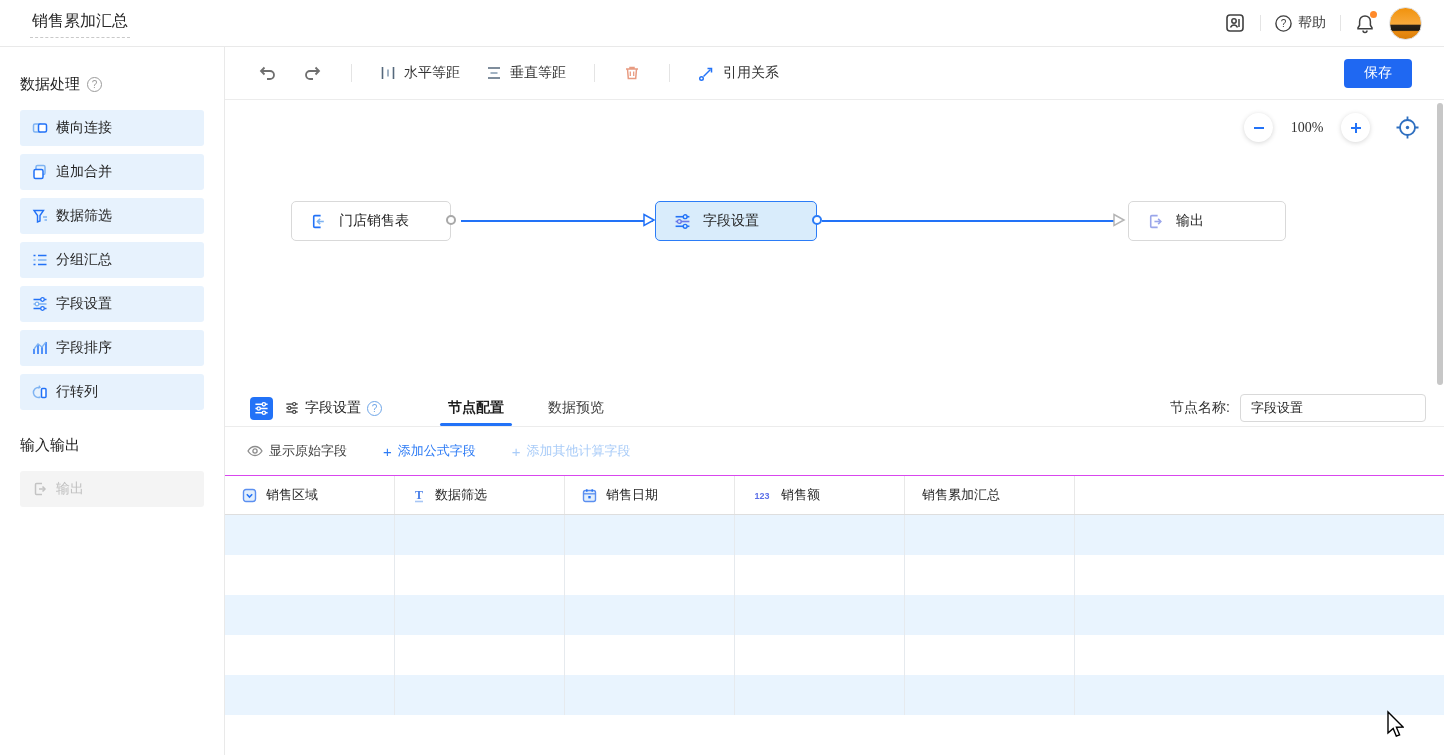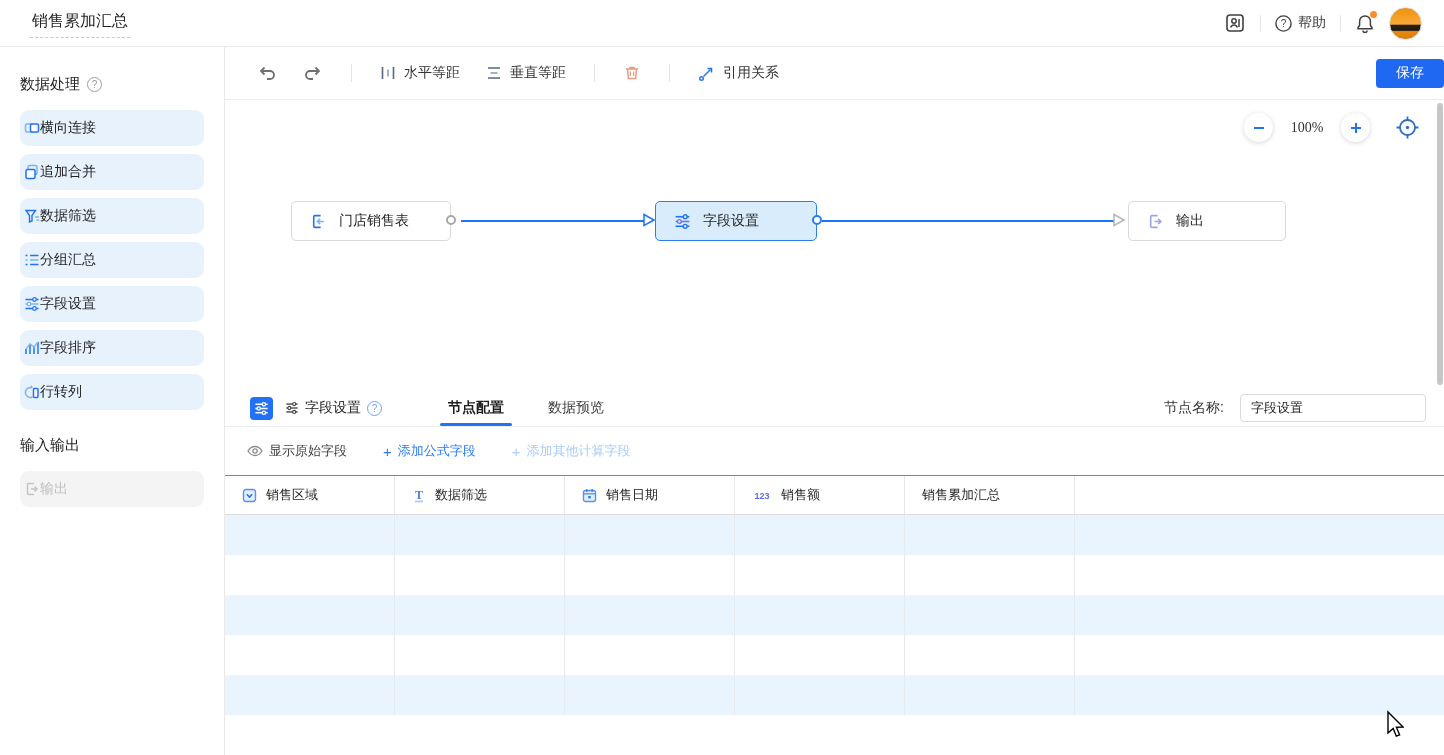--- a/index.html
+++ b/index.html
@@ -18,26 +18,26 @@
   .avatar { width:33px; height:33px; border-radius:50%; background:linear-gradient(180deg,#f1920c 0%,#f8a93b 52%,#2a2118 56%,#1f1a12 72%,#e98a10 76%,#d97e0a 100%); border:1px solid #e0e0e0; cursor:pointer; }
 
   
   .app-body { display:flex; height:708px; }
   .sidebar { width:225px; border-right:1px solid #e9e9e9; padding-top:28px; background:#fff; flex:none; }
   .main { flex:1; display:flex; flex-direction:column; min-width:0; position:relative; }
 
   
   .sb-section-title { display:flex; align-items:center; gap:7px; font-size:15px; color:#1f1f1f; padding:0 20px; margin-bottom:16px; }
   .sb-items { display:flex; flex-direction:column; gap:8px; margin:0 20px 26px 20px; }
-  .sb-item { height:36px; border-radius:9px; background:#e7f2fd; display:flex; align-items:center; gap:0; padding-left:4px; font-size:14px; color:#262626; cursor:pointer; }
+  .sb-item { height:36px; border-radius:3px; background:#e7f2fd; display:flex; align-items:center; gap:8px; padding-left:12px; font-size:14px; color:#262626; cursor:pointer; }
   .sb-item.disabled { background:#f4f4f4; color:#bfbfbf; cursor:default; }
   .help-circle { width:15px; height:15px; border-radius:50%; border:1px solid #9b9b9b; color:#9b9b9b; font-size:10px; line-height:13px; text-align:center; display:inline-block; flex:none; }
 
   
-  .canvas-toolbar { height:53px; border-bottom:1px solid #ececec; display:flex; align-items:center; padding:0 0 0 26px; gap:14px; background:#fff; flex:none; }
+  .canvas-toolbar { height:53px; border-bottom:1px solid #ececec; display:flex; align-items:center; padding:0 32px 0 26px; gap:14px; background:#fff; flex:none; }
   .ct-group { display:flex; align-items:center; gap:10px; font-size:14px; color:#333; }
   .ct-btn { display:flex; align-items:center; gap:8px; cursor:pointer; padding:4px 6px; }
   .ct-divider { width:1px; height:18px; background:#e4e4e4; margin:0 8px; }
   .save-btn { margin-left:auto; width:68px; height:29px; border-radius:4px; background:#1f68f2; color:#fff; font-size:14px; border:none; cursor:pointer; }
 
   
   .canvas { height:290px; position:relative; background:#fff; flex:none; }
   .zoom-ctrl { position:absolute; top:13px; right:24px; display:flex; align-items:center; gap:15px; }
   .zoom-circle { width:29px; height:29px; border-radius:50%; background:#fff; box-shadow:0 1px 5px rgba(0,0,0,.16); display:flex; align-items:center; justify-content:center; cursor:pointer; }
   .zoom-label { font-size:14px; color:#333; min-width:38px; text-align:center;font-family:Liberation Serif, serif; }
@@ -51,21 +51,21 @@
 
   
   .panel { flex:1; display:flex; flex-direction:column; min-height:0; background:#fff; }
   .panel-header { height:37px; border-bottom:1px solid #ececec; display:flex; align-items:center; padding:0 10px 0 25px; flex:none; }
   .ph-icon { width:23px; height:23px; border-radius:4px; background:#2272f7; display:flex; align-items:center; justify-content:center; flex:none; }
   .ph-title { display:flex; align-items:center; gap:6px; margin-left:12px; font-size:14px; color:#262626; }
   .panel-tabs { display:flex; gap:40px; margin-left:64px; height:100%; }
   .ptab { display:flex; align-items:center; font-size:14px; color:#404040; position:relative; cursor:pointer; padding:0 2px; }
   .ptab.active { color:#1f1f1f; font-weight:bold; }
   .ptab.active::after { content:""; position:absolute; left:-6px; right:-6px; bottom:0; height:3px; background:#2272f7; border-radius:2px; }
-  .node-name { margin-left:auto; display:flex; align-items:center; gap:16px; padding-right:8px; }
+  .node-name { margin-left:auto; display:flex; align-items:center; gap:10px; padding-right:8px; }
   .node-name label { font-size:14px; color:#333; }
   .node-name input { width:186px; height:28px; border:1px solid #d9d9d9; border-radius:4px; padding:0 10px; font-size:13px; color:#262626; font-family:inherit; outline:none; }
 
   .panel-actions { height:48px; display:flex; align-items:center; gap:36px; padding:0 22px; flex:none; }
   .pa-item { display:flex; align-items:center; gap:6px; font-size:13px; cursor:pointer; }
   .pa-show { color:#404040; }
   .pa-link { color:#2d7bf5; }
   .pa-link.disabled { color:#a9ccf8; cursor:default; }
   .plus-glyph { font-size:15px; line-height:1; }
 

